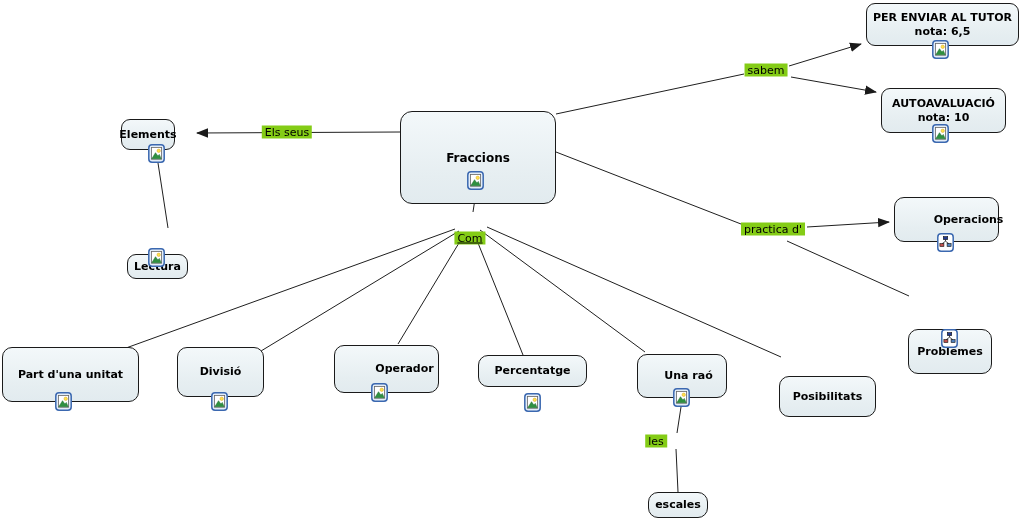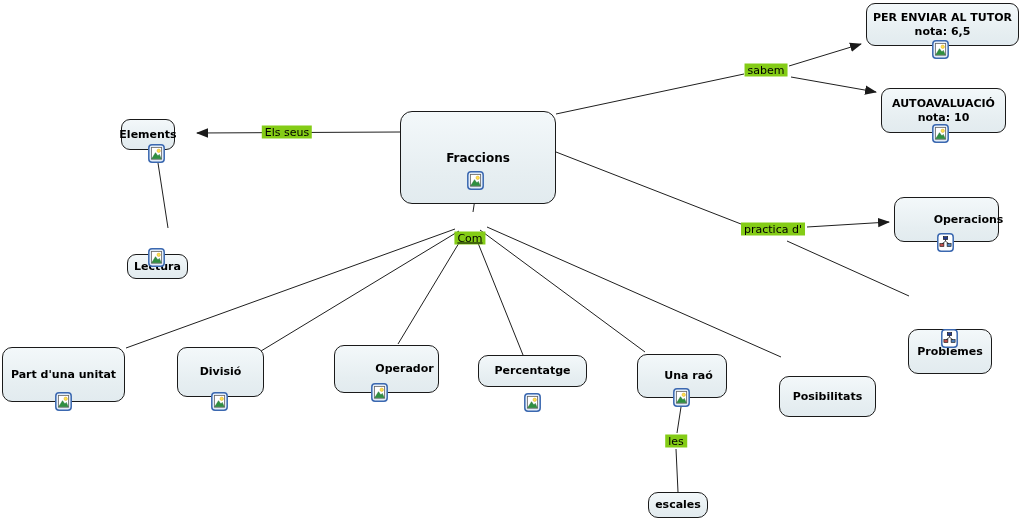--- a/index.html
+++ b/index.html
@@ -115,21 +115,21 @@
   </div>
 
   <div class="node r10" style="left:894px;top:197px;width:105px;height:45px;padding-left:44px;">
     <span class="lbl">Operacions</span>
   </div>
 
   <div class="node r10" style="left:908px;top:293px;width:84px;height:45px;margin-top:36px;">
     <span class="lbl">Problemes</span>
   </div>
 
-  <div class="node r10" style="left:2px;top:347px;width:123px;height:55px;">
+  <div class="node r10" style="left:2px;top:347px;width:137px;height:55px;">
     <span class="lbl">Part d'una unitat</span>
   </div>
 
   <div class="node r10" style="left:177px;top:347px;width:87px;height:50px;">
     <span class="lbl">Divisió</span>
   </div>
 
   <div class="node r10" style="left:334px;top:345px;width:105px;height:48px;padding-left:36px;">
     <span class="lbl">Operador</span>
   </div>
@@ -147,21 +147,21 @@
   </div>
 
   <div class="node r10" style="left:648px;top:492px;width:60px;height:26px;">
     <span class="lbl">escales</span>
   </div>
 
   <div class="linklabel" style="left:287px;top:132px;">Els seus</div>
   <div class="linklabel" style="left:766px;top:70px;">sabem</div>
   <div class="linklabel" style="left:773px;top:229px;">practica d'</div>
   <div class="linklabel" style="left:470px;top:238px;text-decoration:underline;">Com</div>
-  <div class="linklabel" style="left:676px;top:441px;">les</div>
+  <div class="linklabel" style="left:656px;top:441px;">les</div>
 
   <svg class="res-icon" style="left:467px;top:171px;">
       <use href="#icon-image"></use>
     </svg>
   <svg class="res-icon" style="left:148px;top:144px;">
       <use href="#icon-image"></use>
     </svg>
   <svg class="res-icon" style="left:148px;top:248px;">
       <use href="#icon-image"></use>
     </svg>

